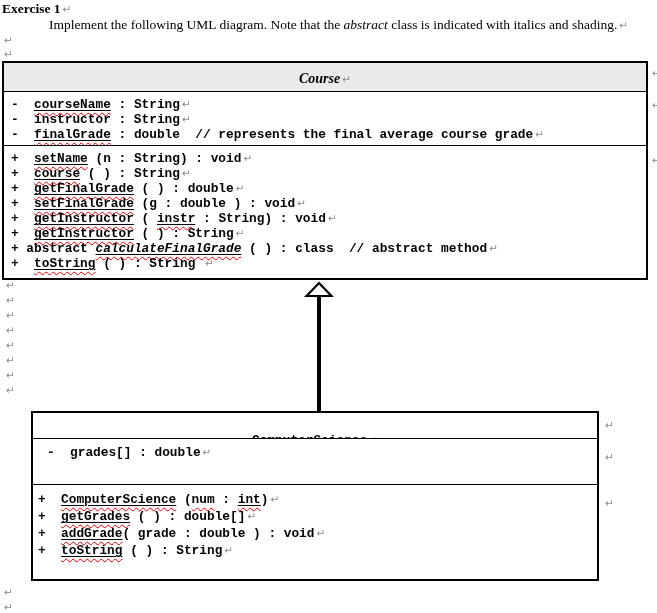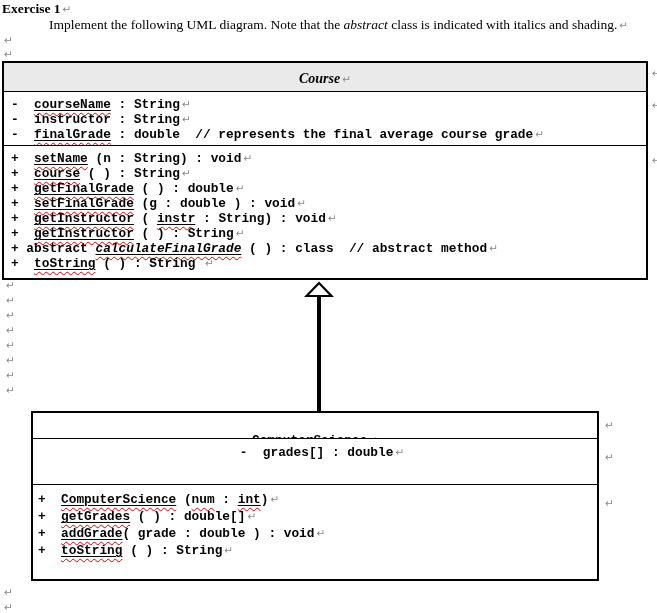--- a/index.html
+++ b/index.html
@@ -28,21 +28,21 @@
   .hdr{text-align:center;background:var(--header-fill,#eaeaea);}
   .course-box .hdr{height:28px;padding-top:6px;}
   .cs-box .hdr{height:25px;padding-top:20px;background:#fff;}
   .course-title{font-family:"Liberation Serif",serif;font-weight:bold;font-style:italic;
                 font-size:14px;}
   .mono, .mono .code-line{font-family:"Liberation Mono",monospace;font-weight:700;
                           font-size:12.8px;}
   .code-line{white-space:pre;line-height:15px;}
   .course-box .attrs{height:54px;padding:5px 0 0 7px;}
   .course-box .methods{height:130px;padding:5px 0 0 7px;}
-  .cs-box .attrs{height:46px;padding:6px 0 0 14px;text-align:center;}
+  .cs-box .attrs{height:46px;padding:6px 0 0 14px;}
   .cs-box .methods{height:92px;padding:6px 18px 0 5px;}
   .cs-box .methods .code-line{line-height:16px;}
   .cs-title-line{white-space:pre;font-family:"Liberation Mono",monospace;
                  font-weight:700;font-size:12.8px;}
   .arrow{position:absolute;left:304px;top:281px;}
 </style>
 </head>
 <body>
 
 <div class="page">

